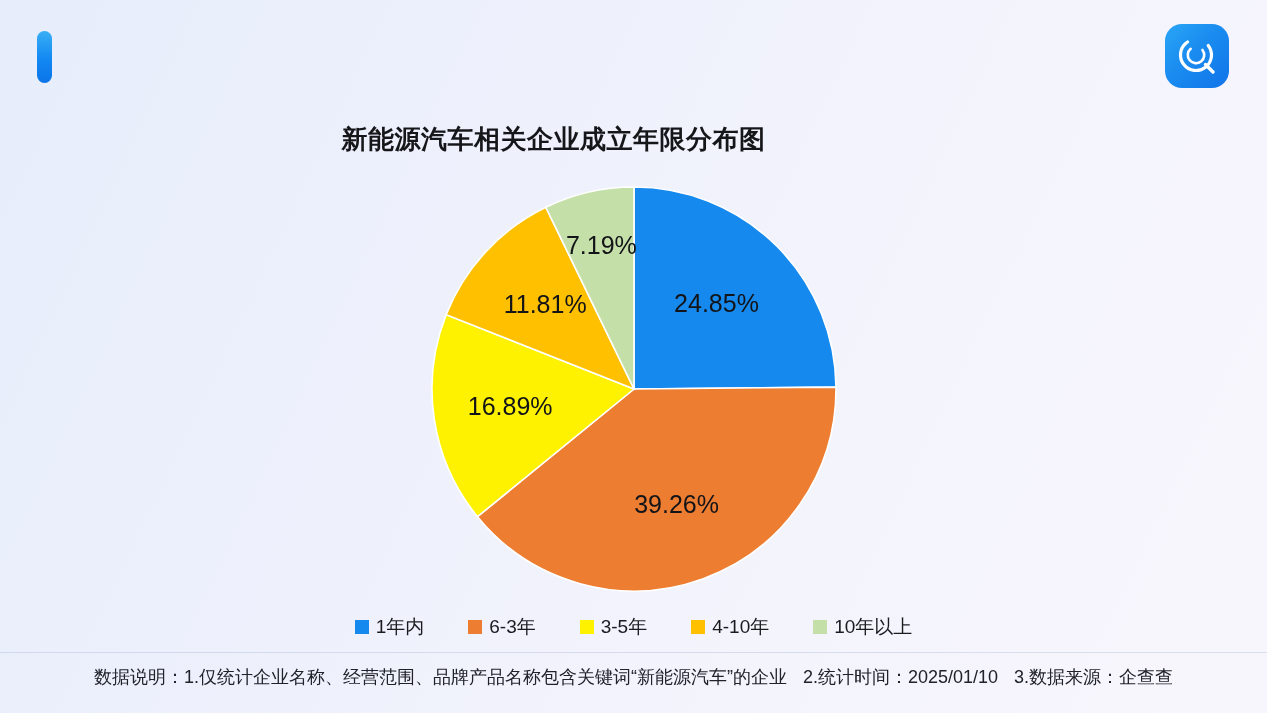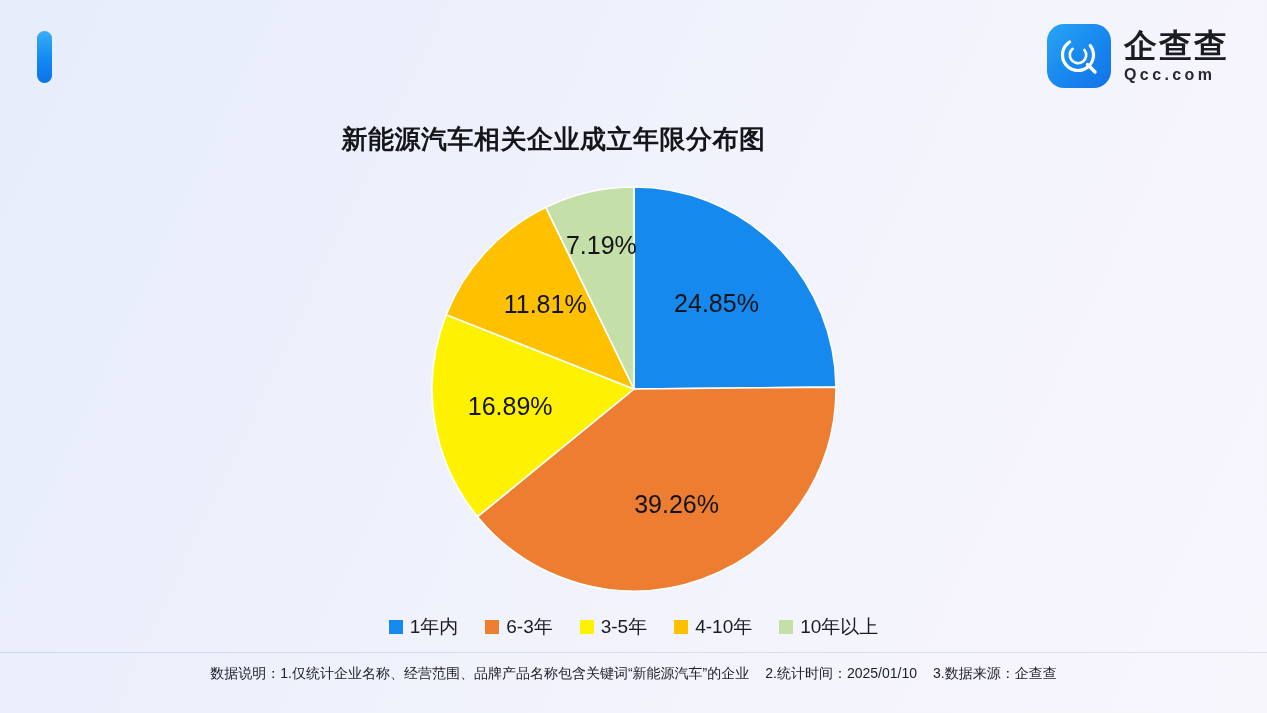--- a/index.html
+++ b/index.html
@@ -120,21 +120,21 @@
 
   
   #legend {
     position: absolute;
     left: 0;
     top: 614px;
     width: 1267px;
     display: flex;
     justify-content: center;
     align-items: center;
-    gap: 27px;
+    gap: 44px;
   }
   .legend-item {
     display: flex;
     align-items: center;
     gap: 7px;
   }
   .legend-swatch {
     width: 14px;
     height: 14px;
     flex: none;
@@ -153,45 +153,41 @@
     width: 1267px;
     height: 1px;
     background: rgba(150, 165, 200, 0.30);
   }
   #footer {
     position: absolute;
     left: 0;
     top: 665px;
     width: 1267px;
     text-align: center;
-    font-size: 14px;
+    font-size: 18px;
     color: #20222a;
     white-space: nowrap;
   }
   #footer .fnote {
     margin-left: 16px;
   }
 </style>
 </head>
 <body>
 
 <div id="header">
   <div id="accent-bar"></div>
 
   <div id="brand">
     <div id="brand-mark">
       <svg width="44" height="44" viewBox="0 0 44 44" aria-hidden="true">
         <circle cx="21" cy="21" r="15.5" fill="none" stroke="#ffffff" stroke-width="3.2" stroke-linecap="round" stroke-dasharray="74 23" transform="rotate(-38 21 21)"></circle>
         <path d="M30.5 30.5 L38 38" stroke="#ffffff" stroke-width="3.4" stroke-linecap="round"></path>
         <circle cx="21" cy="21" r="8.2" fill="none" stroke="#ffffff" stroke-width="2.6" stroke-linecap="round" stroke-dasharray="38 14" transform="rotate(-38 21 21)"></circle>
       </svg>
-    </div>
-    <div id="brand-text">
-      <div id="brand-name">企查查</div>
-      <div id="brand-domain">Qcc.com</div>
     </div>
   </div>
 </div>
 
 <div id="chart-title">新能源汽车相关企业成立年限分布图</div>
 
 <div id="pie-wrap">
   <svg id="pie-svg" viewBox="0 0 410 410">
     <g id="pie-slices">
         <path d="M 205 205 L 205.00 3.00 A 202 202 0 0 1 406.99 203.10 Z" fill="#1589ed" stroke="#ffffff" stroke-width="1.6"></path>

